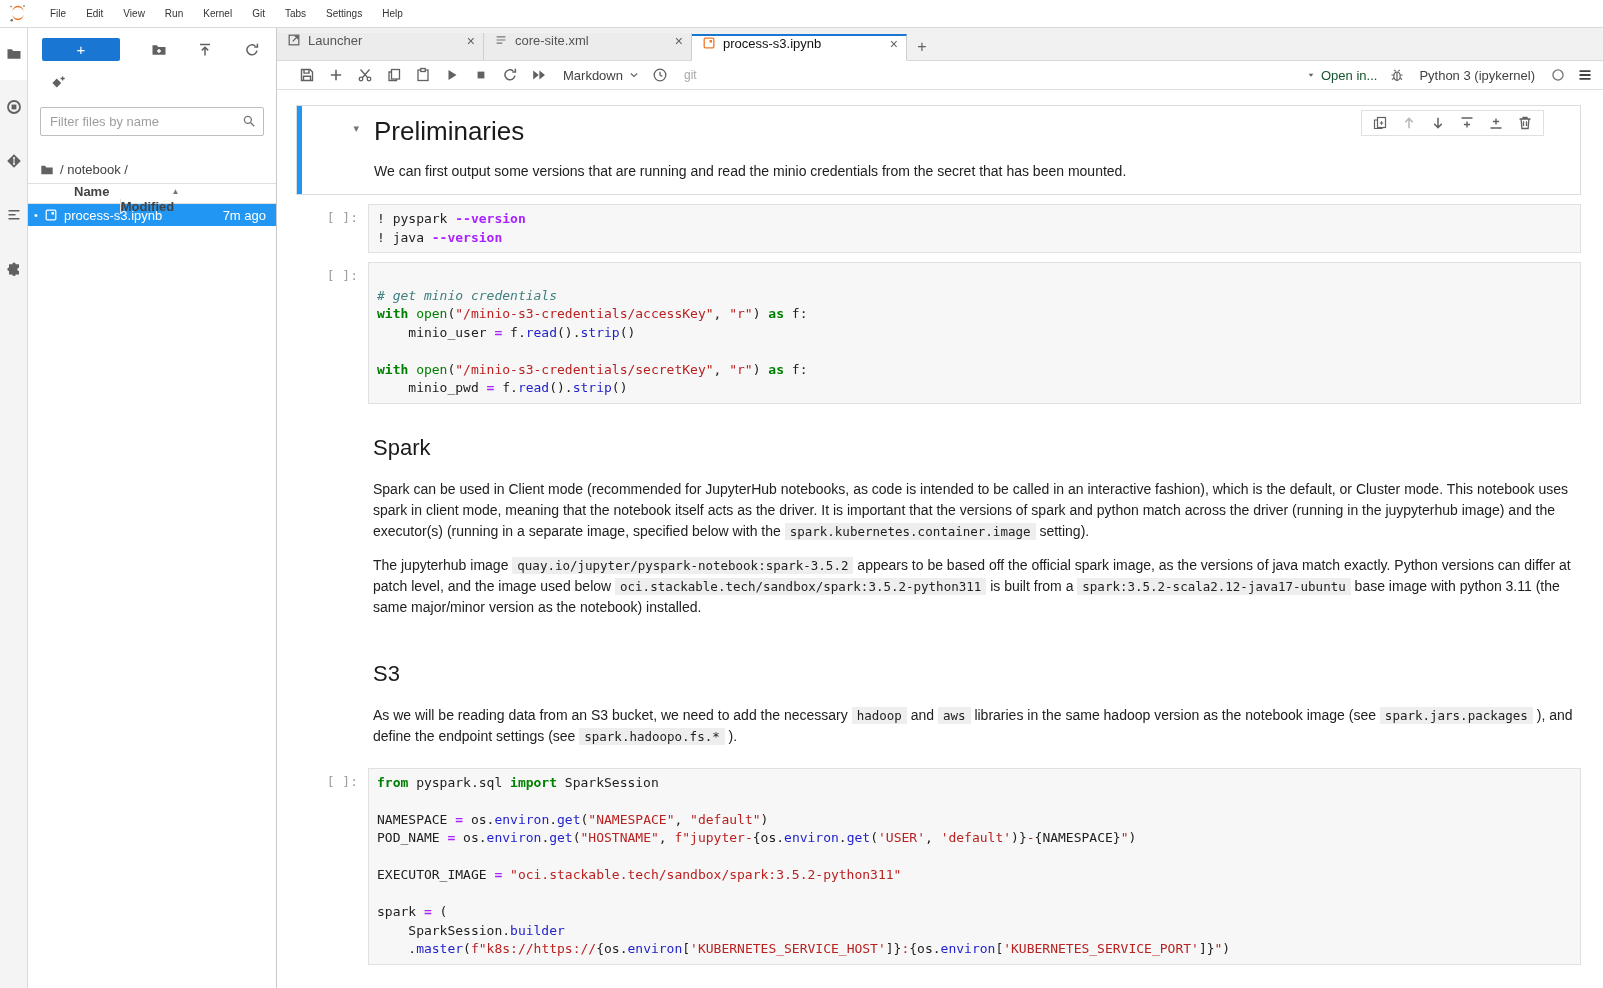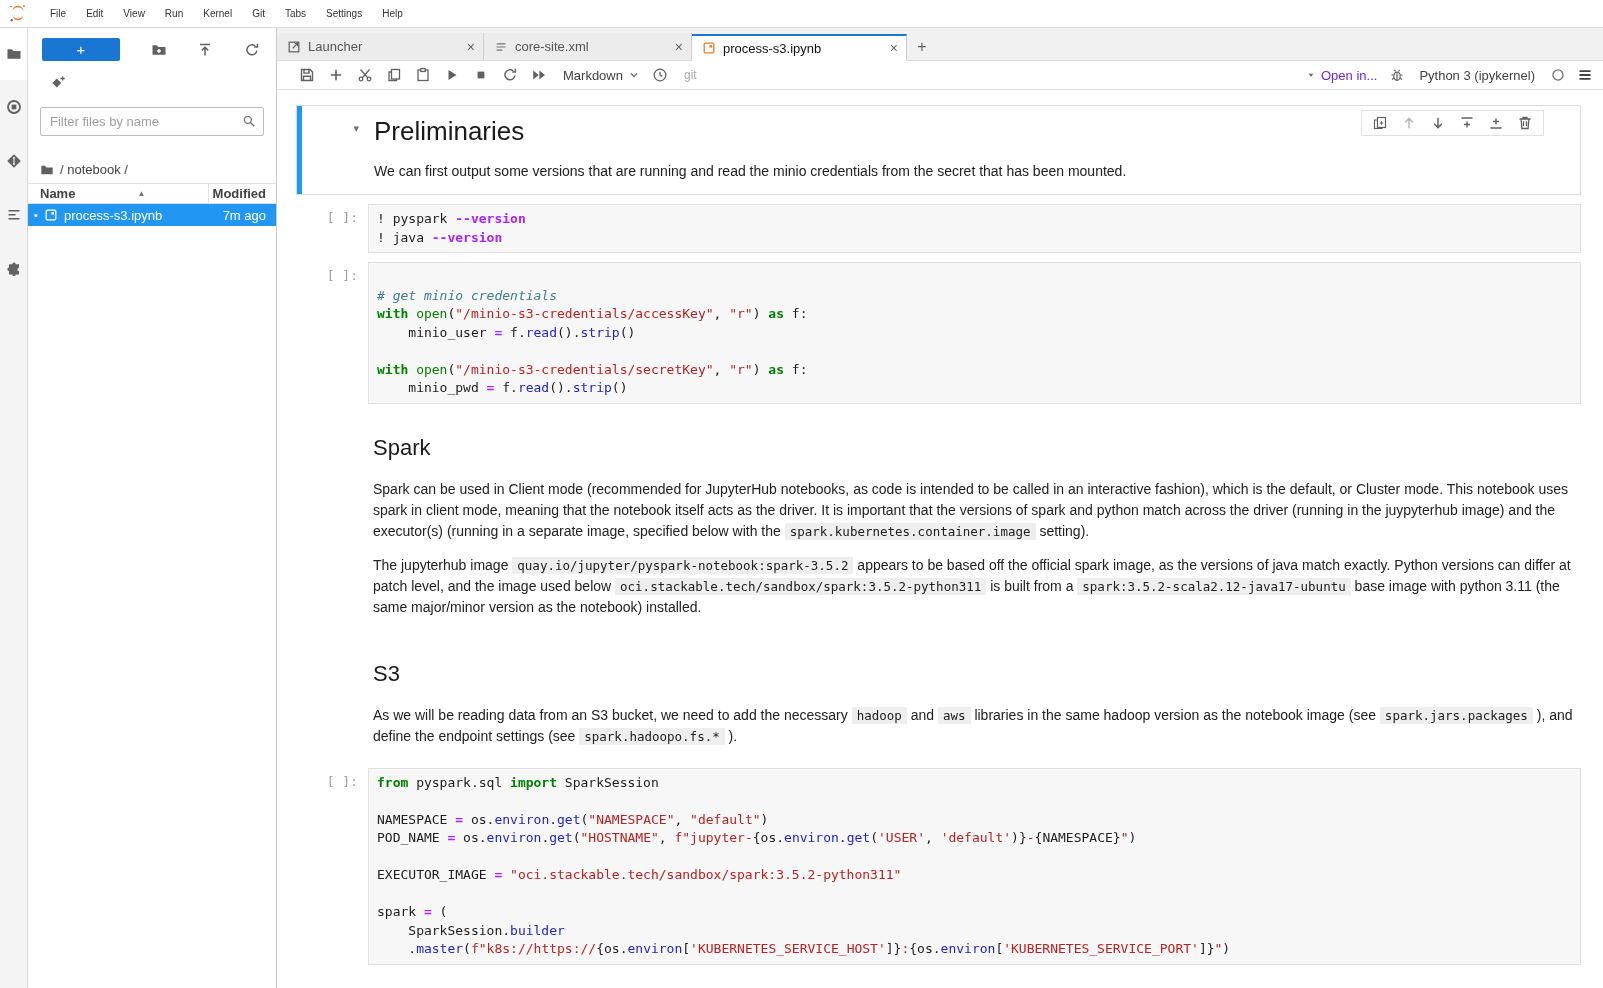--- a/index.html
+++ b/index.html
@@ -34,55 +34,55 @@
     border-radius:2px; font-size:15px; line-height:21px; cursor:pointer; }
   .fb-clone { margin:14px 0 0 22px; }
   .fb-filter { position:relative; margin:12px 12px 0 12px; }
   .fb-filter input { width:100%; height:29px; border:1px solid #bdbdbd; border-radius:2px;
     padding:0 28px 0 9px; font-size:13px; color:#424242; font-family:inherit; outline:none; }
   .fb-filter input::placeholder { color:#9e9e9e; }
   .fb-filter .search { position:absolute; right:8px; top:7px; }
   .fb-crumb { display:flex; align-items:center; gap:6px; margin:26px 12px 6px 12px;
     font-size:13px; color:#424242; }
   .fb-head { display:flex; align-items:center; height:21px; border-top:1px solid #e0e0e0;
-    border-bottom:1px solid #e0e0e0; font-size:13px; color:#424242; }
+    border-bottom:1px solid #e0e0e0; font-size:13px; color:#424242;flex-direction:column; }
   .col-name { width:180px; display:flex; align-items:center; padding-left:12px; font-weight:bold; }
   .col-name .sort { font-size:8px; color:#757575; margin-left:62px; font-weight:normal; }
   .col-mod { flex:1; height:100%; display:flex; align-items:center; justify-content:flex-end;
     padding-right:10px; border-left:1px solid #e0e0e0; font-weight:bold; }
   .fb-row { display:flex; align-items:center; height:22px; font-size:13px; padding-left:6px; }
   .fb-row.selected { background:#2196f3; color:#fff; }
   .fb-row .dot { width:10px; font-size:11px; }
   .fb-row .fname { margin-left:6px; }
   .fb-row .fmod { margin-left:auto; padding-right:10px; }
 
   
   .main { width:1326px; display:flex; flex-direction:column; background:#fff; }
 
   .tabbar { display:flex; align-items:flex-end; background:#f1f1f1; padding-top:5px;
     border-bottom:1px solid #d9d9d9; height:33px; }
-  .tab { display:flex; align-items:center; height:27px; background:#ececec;
+  .tab { display:flex; height:27px; background:#ececec;
     border-right:1px solid #cfcfcf; padding:0 8px 0 10px; font-size:13px; color:#555; gap:7px; }
   .tab.active { background:#fff; color:#111; border-top:2px solid #1976d2; margin-bottom:-1px;
     border-bottom:1px solid #fff; }
   .tab .tab-label { flex:1; white-space:nowrap; overflow:hidden; }
   .tab .close { color:#616161; font-size:14px; margin-left:8px; cursor:pointer; }
   .add-tab { width:30px; height:27px; display:flex; align-items:center; justify-content:center;
     color:#616161; font-size:16px; cursor:pointer; }
 
   .nbtoolbar { height:29px; display:flex; align-items:center; background:#fff;
     border-bottom:1px solid #e0e0e0; padding:0 10px 0 22px; }
   .tb-left { display:flex; align-items:center; gap:13px; }
   .tb-btn { display:inline-flex; cursor:pointer; }
   .tb-celltype { display:flex; align-items:center; gap:5px; margin-left:16px; font-size:13px;
     color:#424242; cursor:pointer; }
   .tb-clock { margin-left:20px; }
   .tb-git { margin-left:16px; font-size:12px; color:#a8a8a8; }
   .tb-spacer { flex:1; }
-  .tb-openin { display:flex; align-items:center; gap:5px; font-size:13px; color:#6d28d9; cursor:pointer; }
+  .tb-openin { display:flex; align-items:center; gap:5px; font-size:13px; color:#14532d; cursor:pointer; }
   .tb-kernel { font-size:13px; color:#424242; margin:0 4px 0 14px; cursor:pointer; }
   .nbtoolbar > .icon16, .nbtoolbar > .icon14 { margin-left:12px; }
 
   .nbcontent { flex:1; overflow:hidden; background:#fff; }
   #cells { padding:15px 22px 0 19px; }
 
   .cell { display:flex; position:relative; margin-bottom:9px; }
   .cell.selected { border:1px solid #dcdcdc; }
   .cell.selected::before { content:""; position:absolute; left:0; top:0; bottom:0; width:5px;
     background:#2196f3; }

